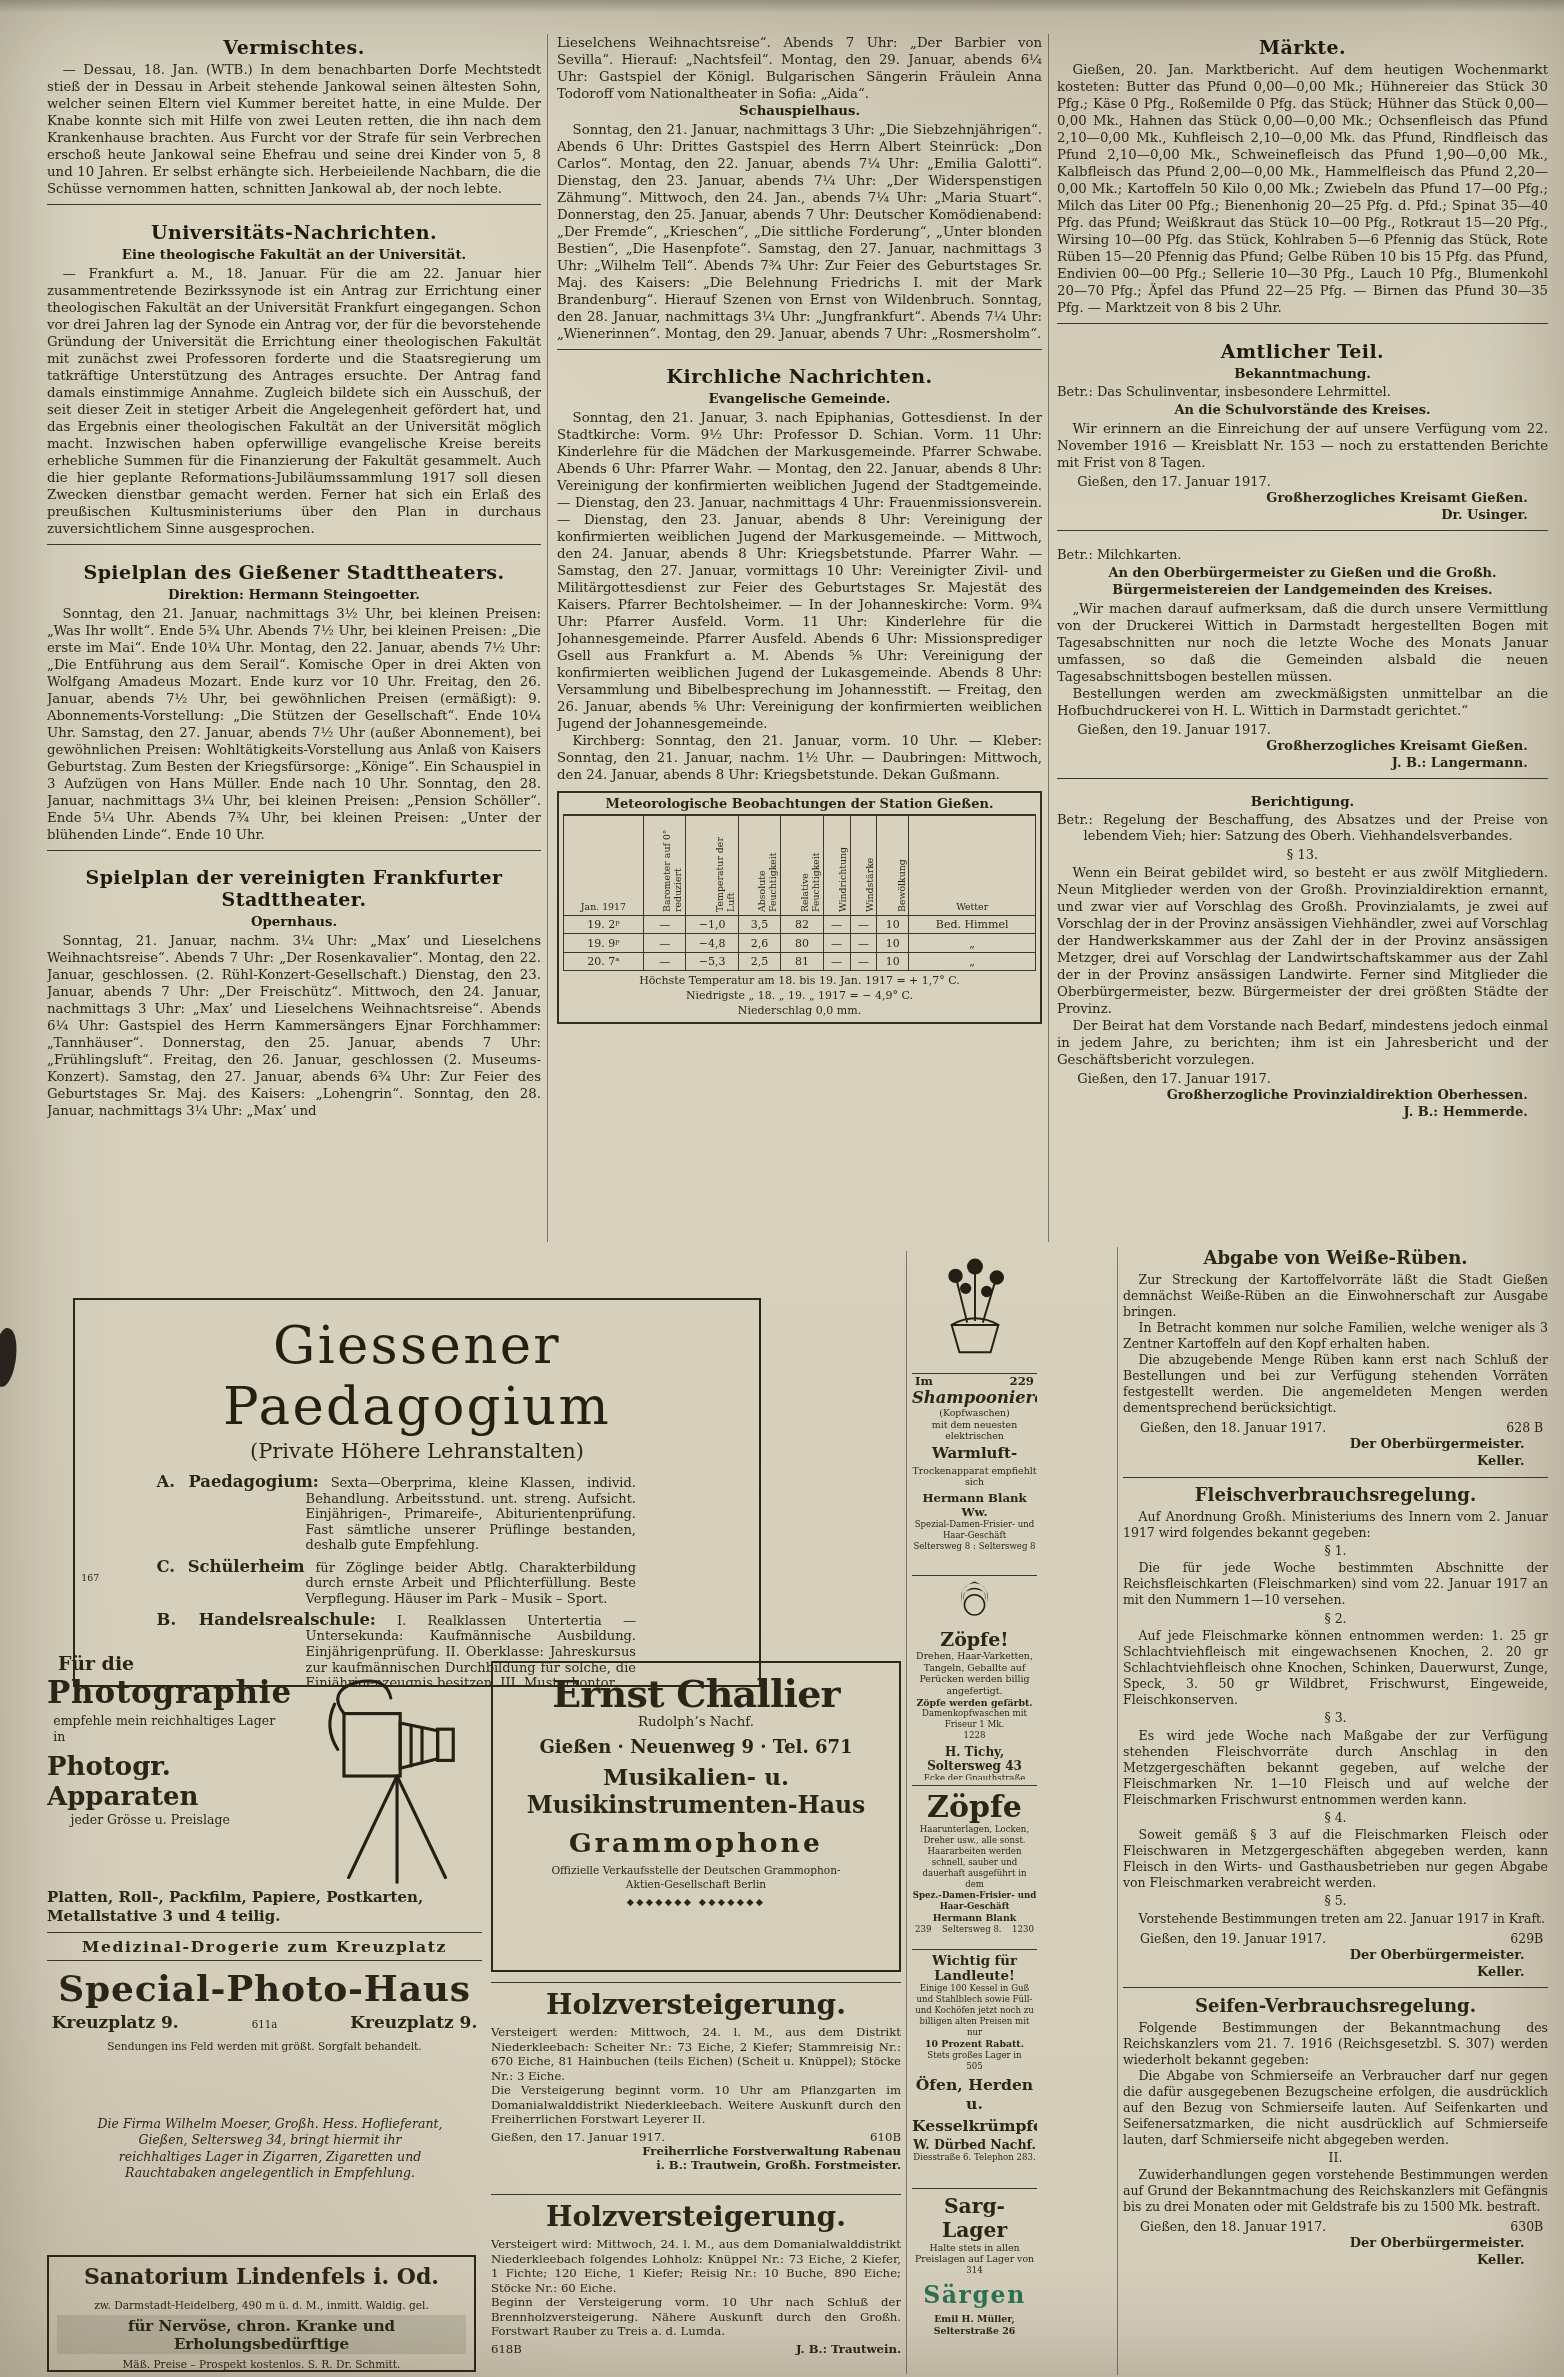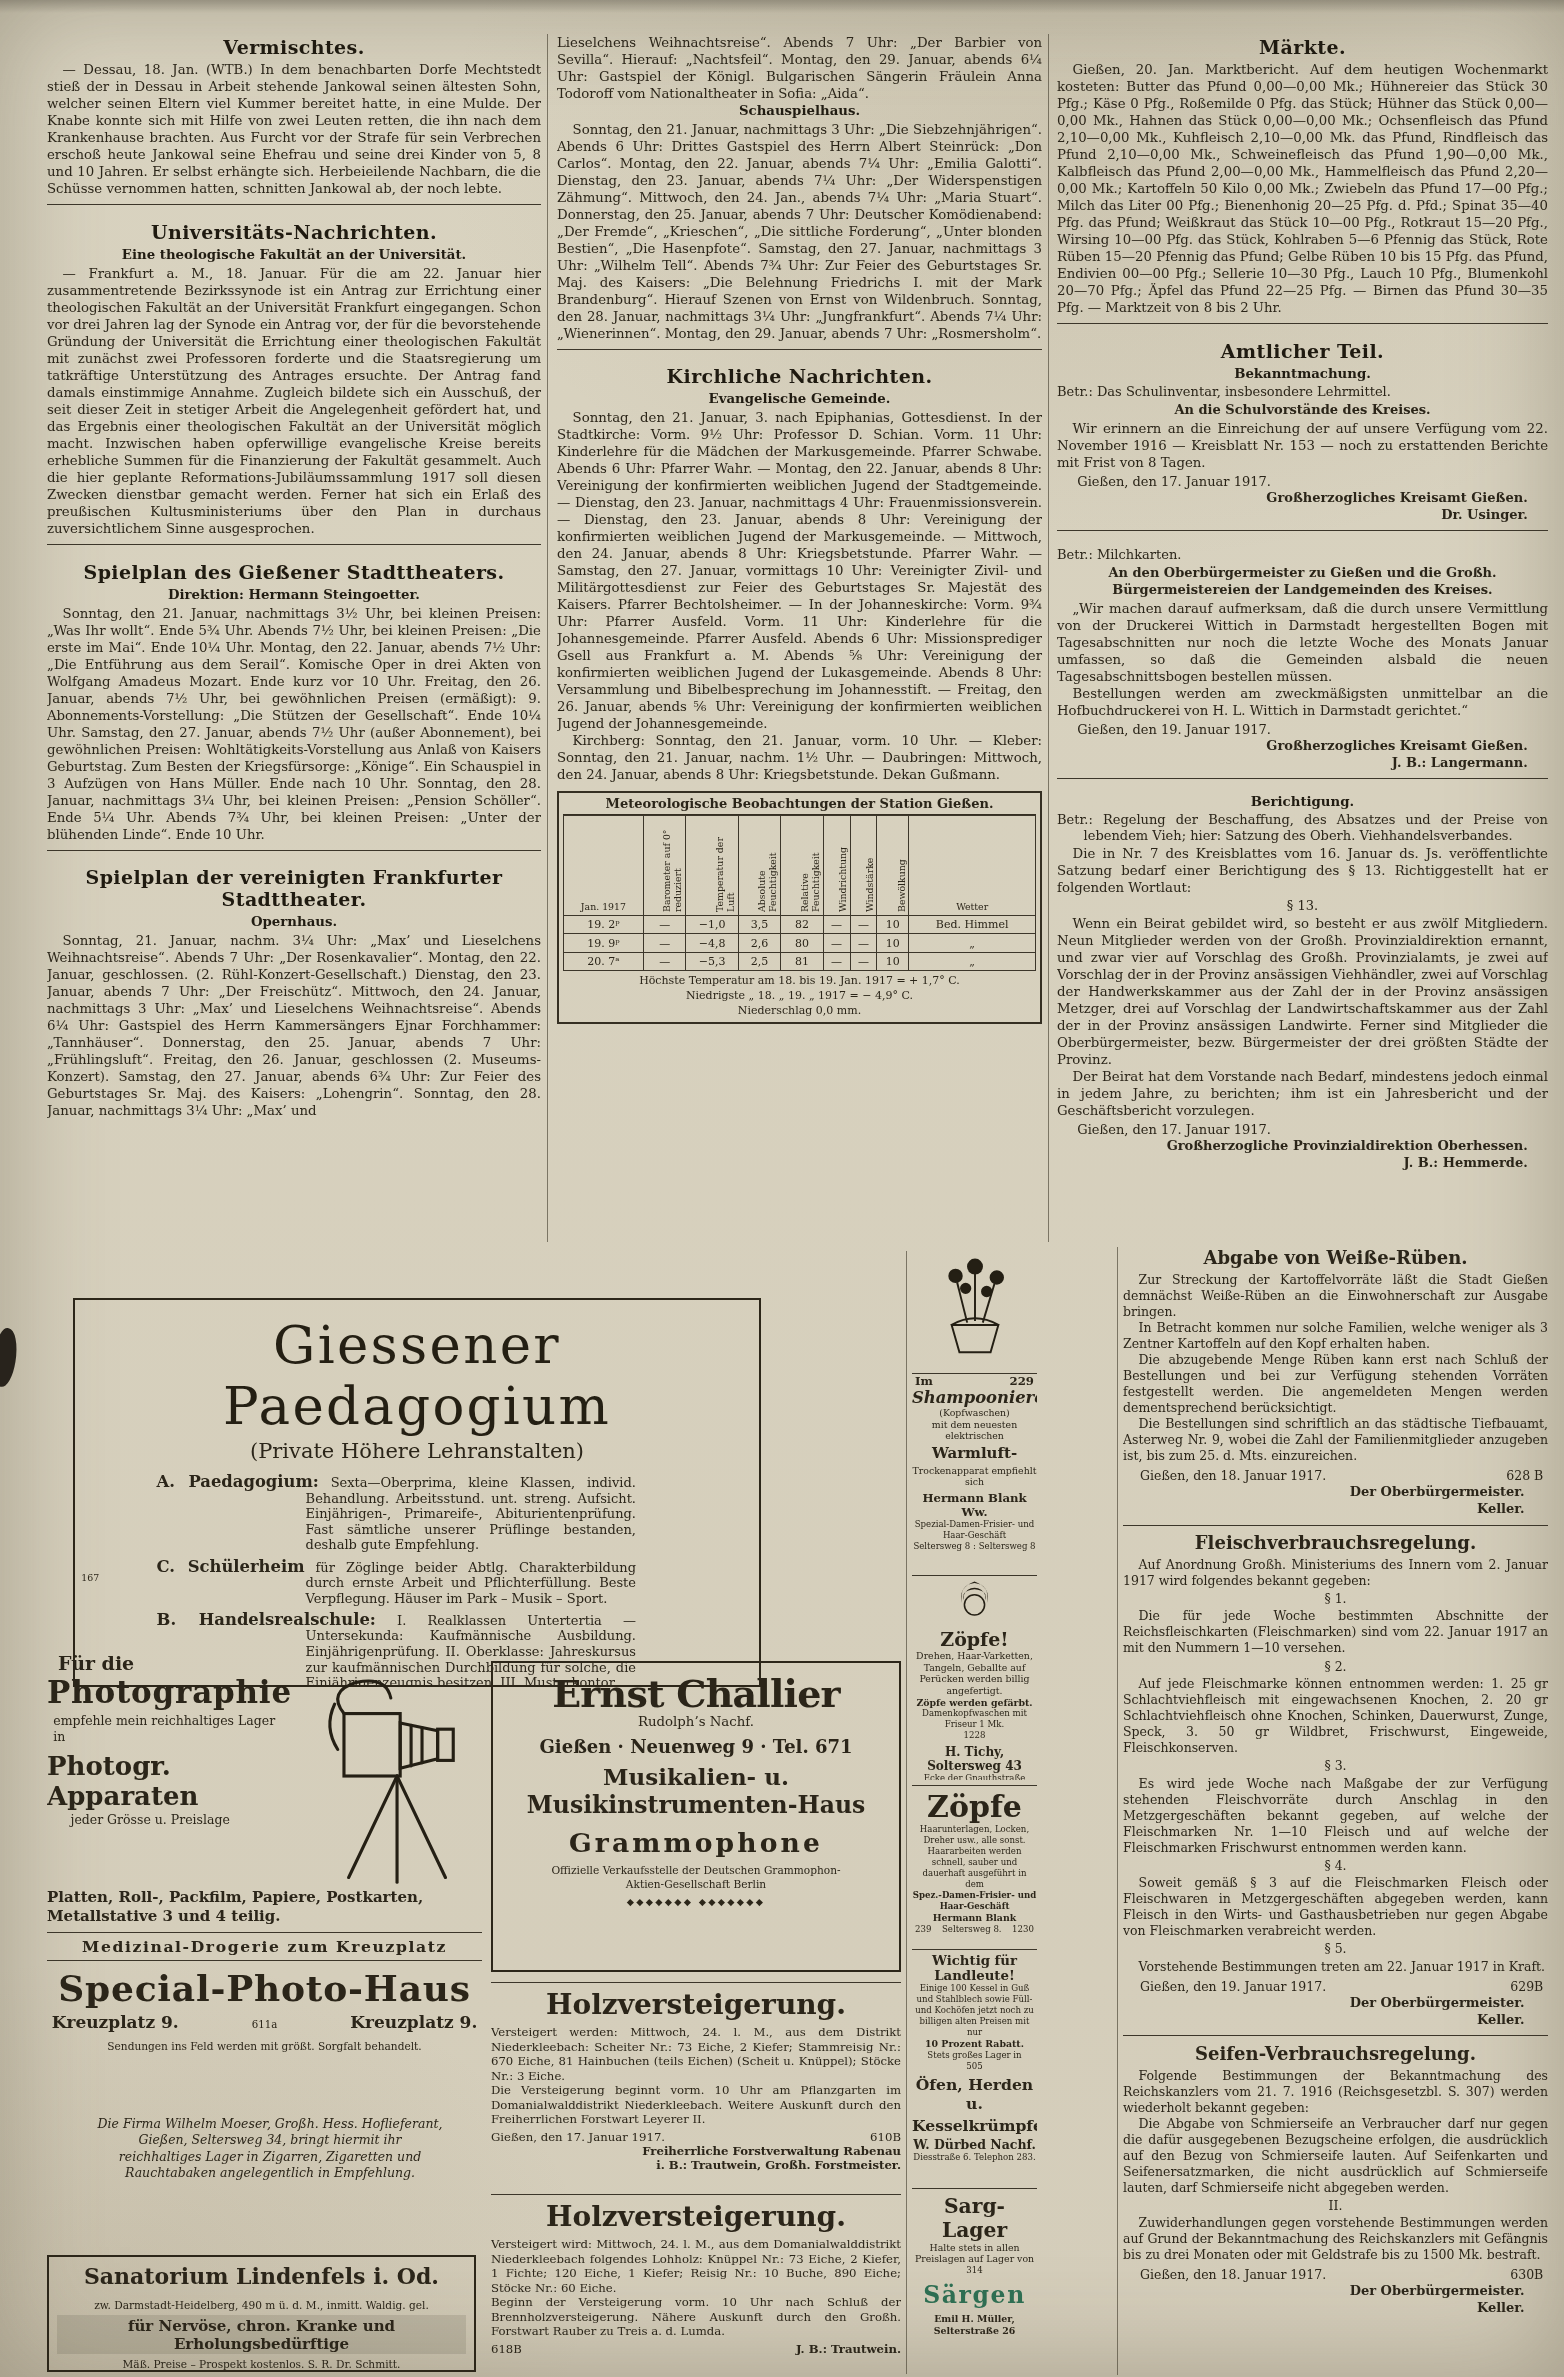--- a/index.html
+++ b/index.html
@@ -260,21 +260,20 @@
       <p class="anline">An den Oberbürgermeister zu Gießen und die Großh. Bürgermeistereien der Landgemeinden des Kreises.</p>
       <p class="bd">„Wir machen darauf aufmerksam, daß die durch unsere Vermittlung von der Druckerei Wittich in Darmstadt hergestellten Bogen mit Tagesabschnitten nur noch die letzte Woche des Monats Januar umfassen, so daß die Gemeinden alsbald die neuen Tagesabschnittsbogen bestellen müssen.</p>
       <p class="bd">Bestellungen werden am zweckmäßigsten unmittelbar an die Hofbuchdruckerei von H. L. Wittich in Darmstadt gerichtet.“</p>
       <p class="dline">Gießen, den 19. Januar 1917.</p>
       <p class="sigr">Großherzogliches Kreisamt Gießen.</p>
       <p class="sigr">J. B.: Langermann.</p>
     </article>
     <article class="art">
       <h3 class="h2">Berichtigung.</h3>
       <p class="betr">Betr.: Regelung der Beschaffung, des Absatzes und der Preise von lebendem Vieh; hier: Satzung des Oberh. Viehhandelsverbandes.</p>
-      <p class="bd">Die in Nr. 7 des Kreisblattes vom 16. Januar ds. Js. veröffentlichte Satzung bedarf einer Berichtigung des § 13. Richtiggestellt hat er folgenden Wortlaut:</p>
       <p class="ctr">§ 13.</p>
       <p class="bd">Wenn ein Beirat gebildet wird, so besteht er aus zwölf Mitgliedern. Neun Mitglieder werden von der Großh. Provinzialdirektion ernannt, und zwar vier auf Vorschlag des Großh. Provinzialamts, je zwei auf Vorschlag der in der Provinz ansässigen Viehhändler, zwei auf Vorschlag der Handwerkskammer aus der Zahl der in der Provinz ansässigen Metzger, drei auf Vorschlag der Landwirtschaftskammer aus der Zahl der in der Provinz ansässigen Landwirte. Ferner sind Mitglieder die Oberbürgermeister, bezw. Bürgermeister der drei größten Städte der Provinz.</p>
       <p class="bd">Der Beirat hat dem Vorstande nach Bedarf, mindestens jedoch einmal in jedem Jahre, zu berichten; ihm ist ein Jahresbericht und der Geschäftsbericht vorzulegen.</p>
       <p class="dline">Gießen, den 17. Januar 1917.</p>
       <p class="sigr">Großherzogliche Provinzialdirektion Oberhessen.</p>
       <p class="sigr">J. B.: Hemmerde.</p>
     </article>
   </section>
 
   <div class="ad" id="ad-paed">
@@ -441,21 +440,20 @@
     <div class="sg-big" id="sarg-big" style="color: rgb(46, 110, 82);">Särgen</div>
     <div class="n-sm" style="font-weight:bold;">Emil H. Müller, Selterstraße 26</div>
   </div>
 
   <div id="regcol">
     <div class="reg">
       <div class="reg-title">Abgabe von Weiße-Rüben.</div>
       <p class="bd">Zur Streckung der Kartoffelvorräte läßt die Stadt Gießen demnächst Weiße-Rüben an die Einwohnerschaft zur Ausgabe bringen.</p>
       <p class="bd">In Betracht kommen nur solche Familien, welche weniger als 3 Zentner Kartoffeln auf den Kopf erhalten haben.</p>
       <p class="bd">Die abzugebende Menge Rüben kann erst nach Schluß der Bestellungen und bei zur Verfügung stehenden Vorräten festgestellt werden. Die angemeldeten Mengen werden dementsprechend berücksichtigt.</p>
-      <p class="bd">Die Bestellungen sind schriftlich an das städtische Tiefbauamt, Asterweg Nr. 9, wobei die Zahl der Familienmitglieder anzugeben ist, bis zum 25. d. Mts. einzureichen.</p>
       <div class="reg-date">
         <span>Gießen, den 18. Januar 1917.</span>
         <span>628 B</span>
       </div>
       <div class="reg-sig">Der Oberbürgermeister.</div>
       <div class="reg-sig">Keller.</div>
     </div>
 
     <div class="reg">
       <div class="reg-title">Fleischverbrauchsregelung.</div>

